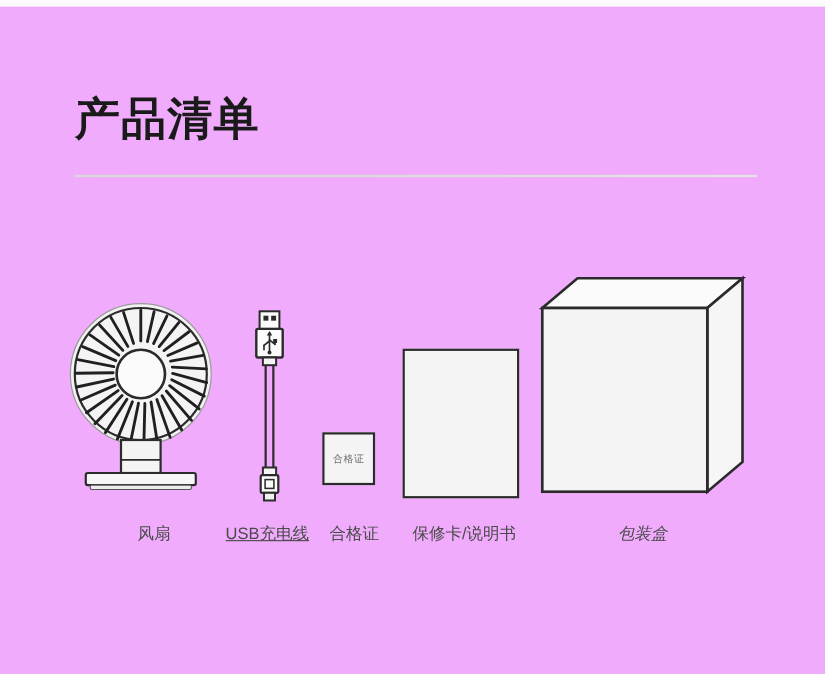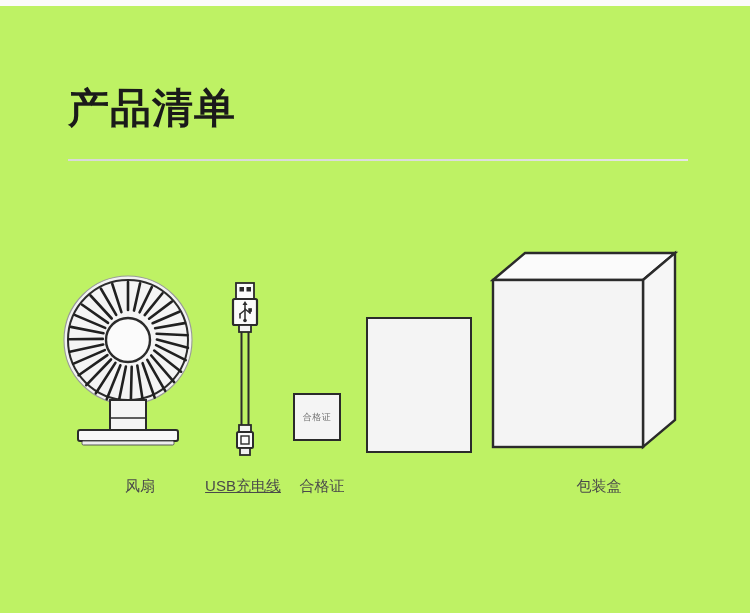--- a/index.html
+++ b/index.html
@@ -10,21 +10,21 @@
     width: 750px;
     height: 613px;
     background: #f7f7f7;
     font-family: "Liberation Sans", "DejaVu Sans", sans-serif;
     overflow: hidden;
   }
   #page {
     position: relative;
     width: 750px;
     height: 613px;
-    background: #bef264;
+    background: #f0abfc;
     overflow: hidden;
   }
   #top-white-strip {
     position: absolute;
     left: 0;
     top: 0;
     width: 750px;
     height: 6px;
     background: #fbfbfb;
   }
@@ -237,16 +237,17 @@
         </g>
       </svg>
     </div>
 
   </div>
 
   <div id="labels-row">
     <div class="item-label" style="left:140px;">风扇</div>
     <div class="item-label" style="left:243px;text-decoration:underline;">USB充电线</div>
     <div class="item-label" style="left:322px;">合格证</div>
-    <div class="item-label" style="left:599px;">包装盒</div>
+    <div class="item-label" style="left:422px;">保修卡/说明书</div>
+    <div class="item-label" style="left:584px;font-style:italic;">包装盒</div>
   </div>
 
 </div>
 
 </body></html>

